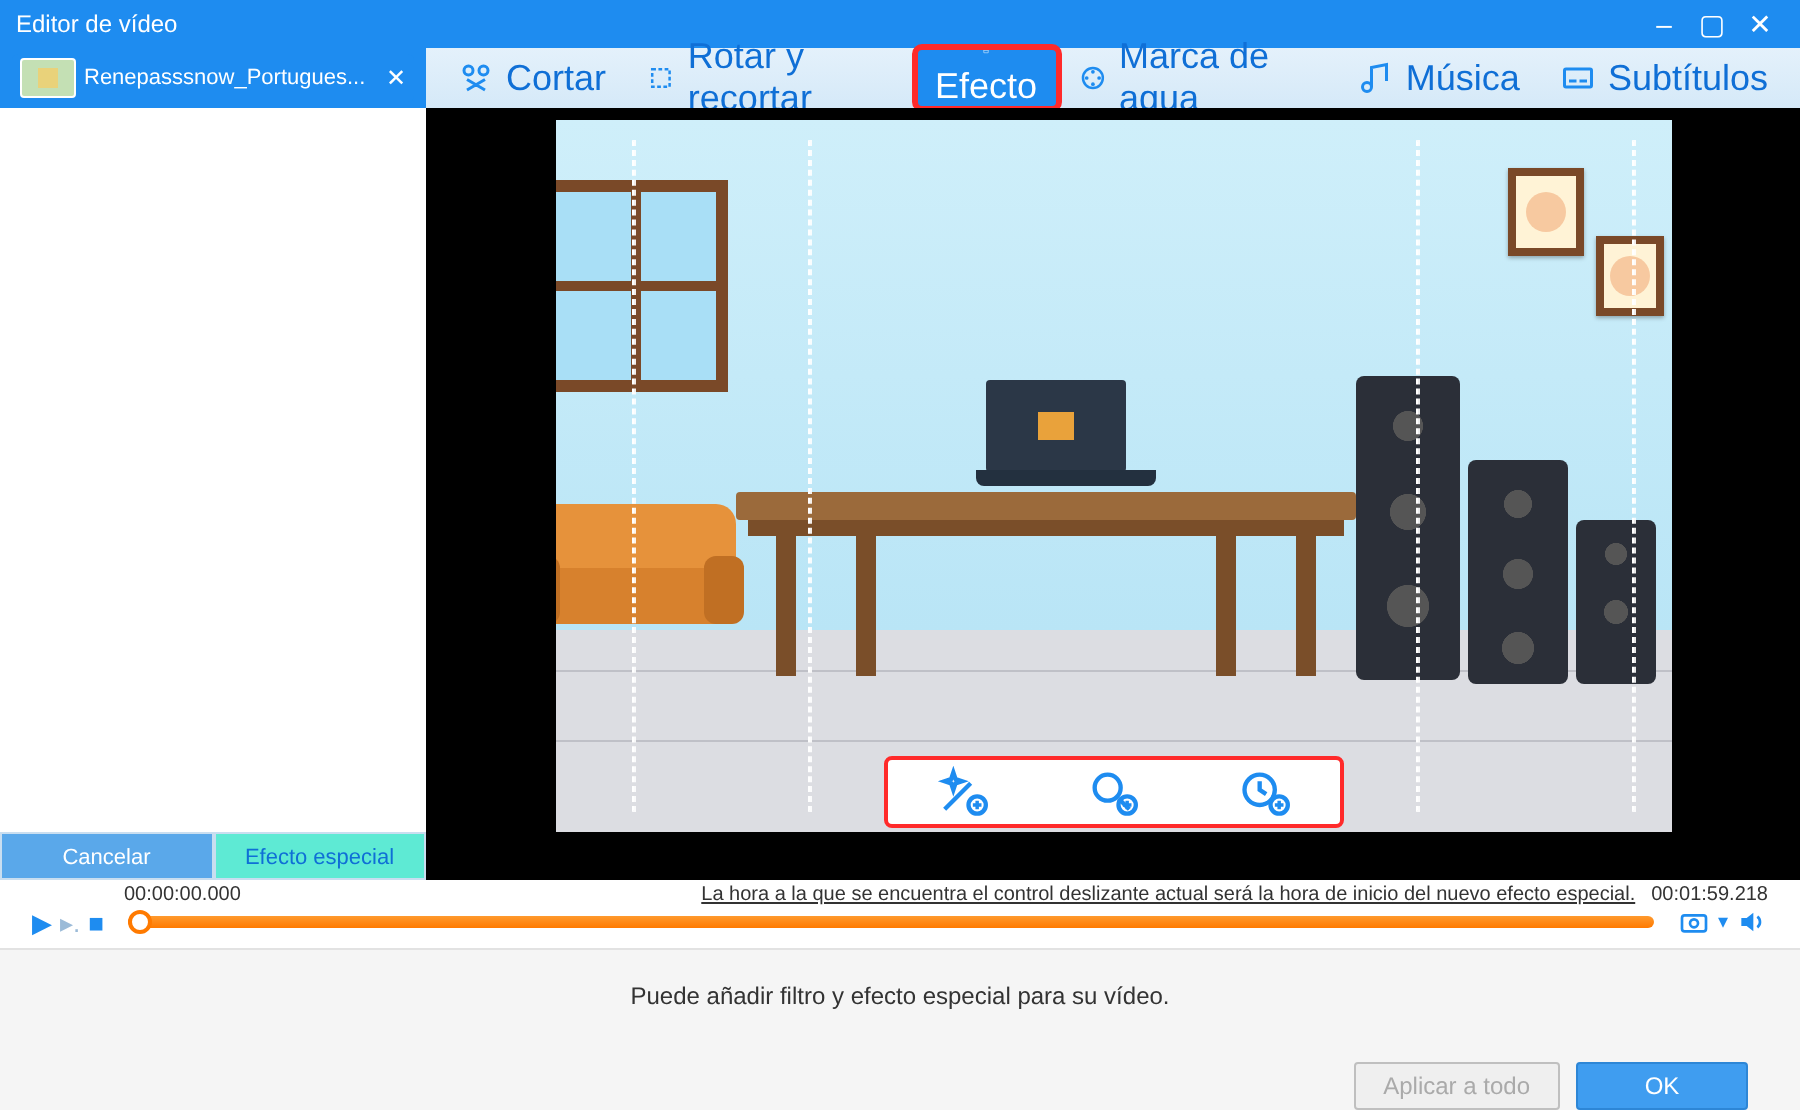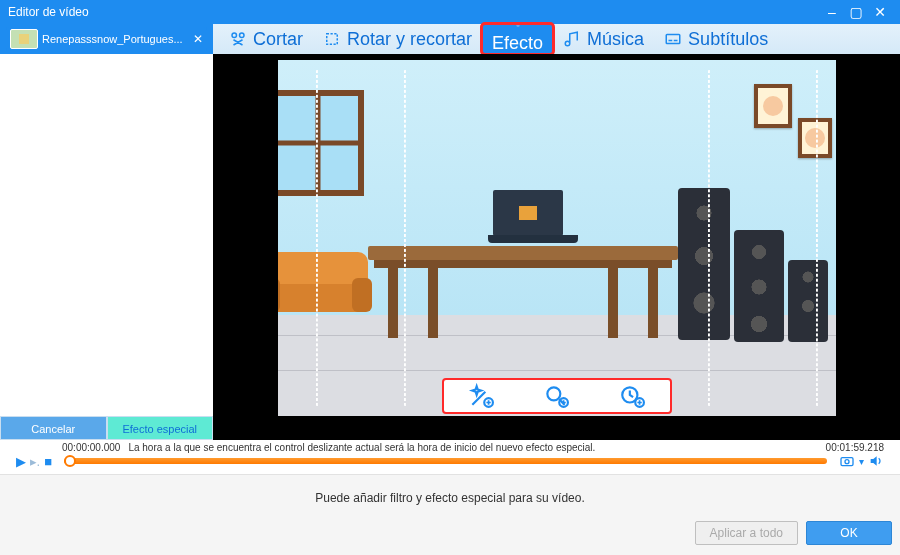--- a/index.html
+++ b/index.html
@@ -89,33 +89,33 @@
     position:absolute; bottom:2px; left:50%; transform:translateX(-50%);
     width:230px; height:36px; background:#fff; border:2px solid #ff2a2a;
     border-radius:4px; display:flex; align-items:center; justify-content:space-around;
   }
   .ebtn{width:34px;height:28px;display:flex;align-items:center;justify-content:center;cursor:pointer;}
   .ebtn svg{width:26px;height:26px;fill:none;stroke:#1e8cf0;stroke-width:2;}
 
   
   .playbar { height: 34px; background:#fff; padding: 2px 16px; }
   .tl-labels{display:flex;align-items:center;gap:8px;font-size:10px;color:#333;padding-left:46px;}
-  .tl-labels .hint{flex:1;text-align:left;}
+  .tl-labels .hint{flex:1;text-align:right;text-decoration:underline;}
   .controls{display:flex;align-items:center;gap:6px;}
   .playctrl{display:flex;gap:4px;}
   .playctrl .pc{color:#1e8cf0;font-size:13px;cursor:pointer;}
   .track{flex:1;height:6px;background:linear-gradient(#ff9a2e,#ff7a00);border-radius:3px;position:relative;margin:0 6px;}
   .track .knob{position:absolute;left:0;top:-3px;width:12px;height:12px;border-radius:50%;background:#fff;border:2px solid #ff7a00;}
   .endicons{display:flex;gap:4px;color:#1e8cf0;}
   .endicons svg{width:16px;height:16px;fill:#1e8cf0;}
 
   
   .bottom { height:81px; background:#f5f5f5; border-top:1px solid #e2e2e2; display:flex;flex-direction:column; }
   .hint-big{flex:1;display:flex;align-items:center;justify-content:center;color:#333;font-size:12px;}
-  .btnrow{height:34px;display:flex;align-items:flex-start;justify-content:flex-end;gap:8px;padding:0 8px;}
+  .btnrow{height:34px;display:flex;align-items:flex-end;justify-content:flex-end;gap:8px;padding:0 26px;}
   .btn{height:24px;min-width:86px;padding:0 14px;border:1px solid #bfbfbf;background:linear-gradient(#fbfbfb,#ececec);color:#555;font-size:12px;border-radius:2px;cursor:pointer;}
   .btn.primary{background:#3f9df0;border-color:#2d86d6;color:#fff;}
   .btn.disabled{color:#aaa;background:#efefef;cursor:default;}
 </style>
 </head>
 <body>
 
 <div class="titlebar">
   <div class="title">Editor de vídeo</div>
   <div class="win-btn">–</div>
@@ -145,20 +145,30 @@
           <rect x="5" y="5" width="14" height="14" fill="none" stroke="#1e8cf0" stroke-width="2" stroke-dasharray="3 2"></rect>
         </svg>
       <span>Rotar y recortar</span>
     </div>
     <div class="tbtn active highlighted">
       <svg viewBox="0 0 24 24">
           <rect x="3" y="5" width="18" height="14" rx="1" fill="none" stroke="currentColor" stroke-width="2"></rect>
           <path d="M3 9h18M7 5v4M11 5v4M15 5v4" stroke="currentColor" stroke-width="2"></path>
         </svg>
       <span>Efecto</span>
+    </div>
+    <div class="tbtn">
+      <svg viewBox="0 0 24 24">
+          <circle cx="12" cy="12" r="8" fill="none" stroke="#1e8cf0" stroke-width="2"></circle>
+          <circle cx="12" cy="7" r="1.5"></circle>
+          <circle cx="7" cy="12" r="1.5"></circle>
+          <circle cx="17" cy="12" r="1.5"></circle>
+          <circle cx="12" cy="17" r="1.5"></circle>
+        </svg>
+      <span>Marca de agua</span>
     </div>
     <div class="tbtn">
       <svg viewBox="0 0 24 24">
           <path d="M9 18a3 3 0 11-6 0 3 3 0 016 0zm0 0V5l10-2v11" fill="none" stroke="#1e8cf0" stroke-width="2"></path>
         </svg>
       <span>Música</span>
     </div>
     <div class="tbtn">
       <svg viewBox="0 0 24 24">
           <rect x="3" y="6" width="18" height="12" rx="1" fill="none" stroke="#1e8cf0" stroke-width="2"></rect>

